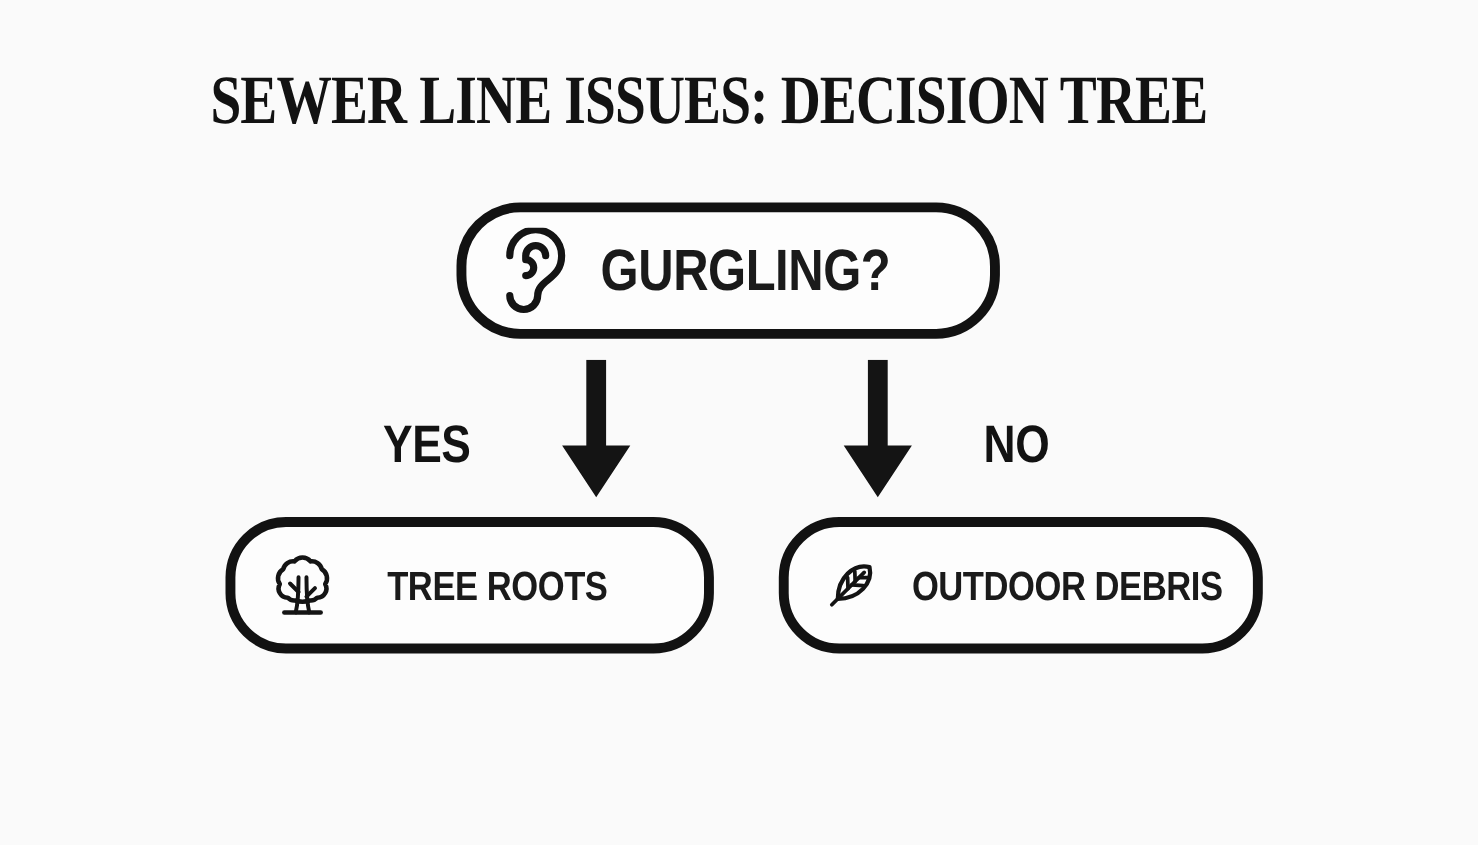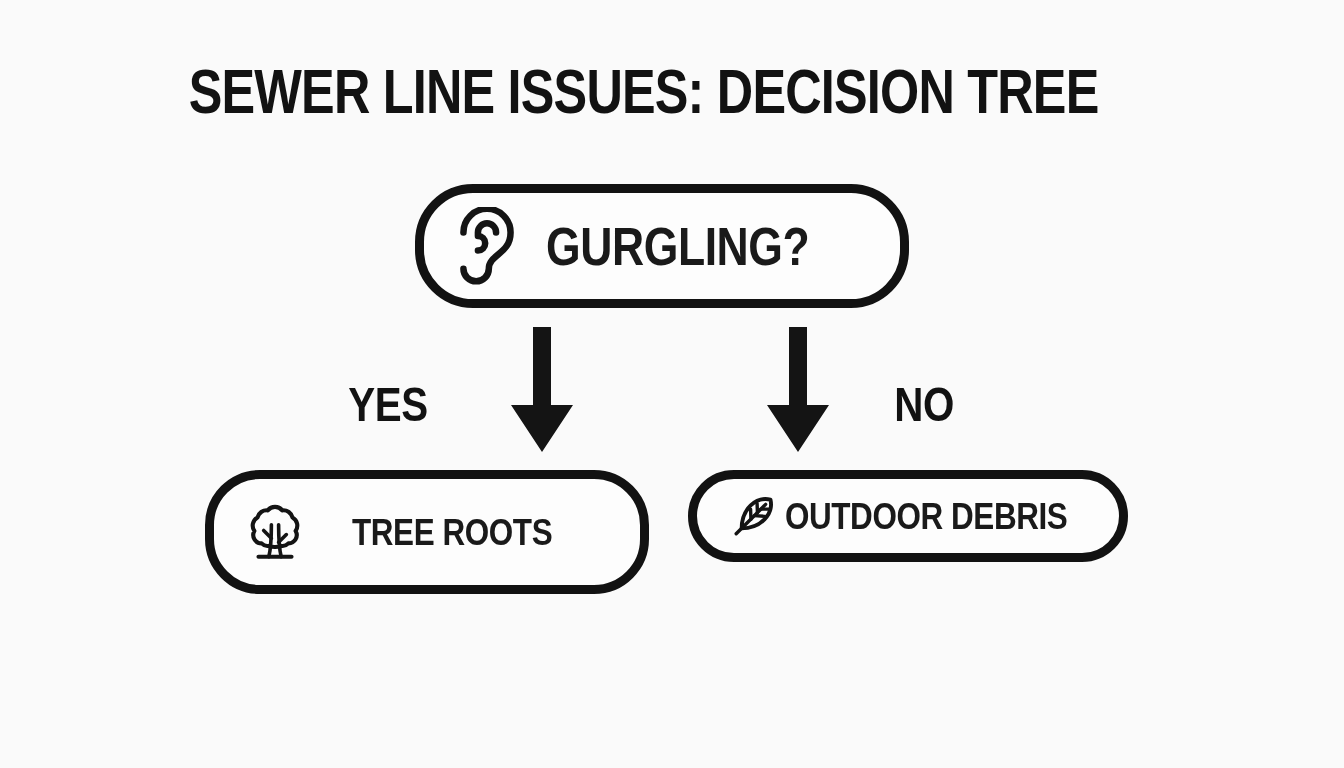--- a/index.html
+++ b/index.html
@@ -15,20 +15,21 @@
   }
   
   .title-row {
     position: absolute;
     top: 60px; left: 0;
     width: 100%;
     padding-right: 56px;
     box-sizing: border-box;
     text-align: center;
     white-space: nowrap;
+    font-family: Liberation Serif, serif;
   }
   .title {
     display: inline-block;
     font-size: 63px;
     line-height: 1;
     font-weight: 700;
     letter-spacing: -1px;
     transform: scaleX(0.80);
     color: #121212;
   }
@@ -49,24 +50,25 @@
     gap: 30px;
   }
   .node-left {
     left: 205px; top: 470px;
     width: 444px; height: 124px;
     border-radius: 55px;
     padding-left: 28px;
     gap: 44px;
   }
   .node-right {
-    left: 688px; top: 470px;
-    width: 440px; height: 92px;
+    left: 708px; top: 470px;
+    width: 440px; height: 124px;
     border-radius: 55px;
     padding-left: 26px;
+    gap: 24px;
   }
   .node .icon { flex: 0 0 auto; display: flex; align-items: center; justify-content: center; }
   .node-label {
     display: inline-block;
     font-weight: 700;
     line-height: 1;
     white-space: nowrap;
     letter-spacing: -0.5px;
     transform-origin: left center;
     color: #1a1a1a;

